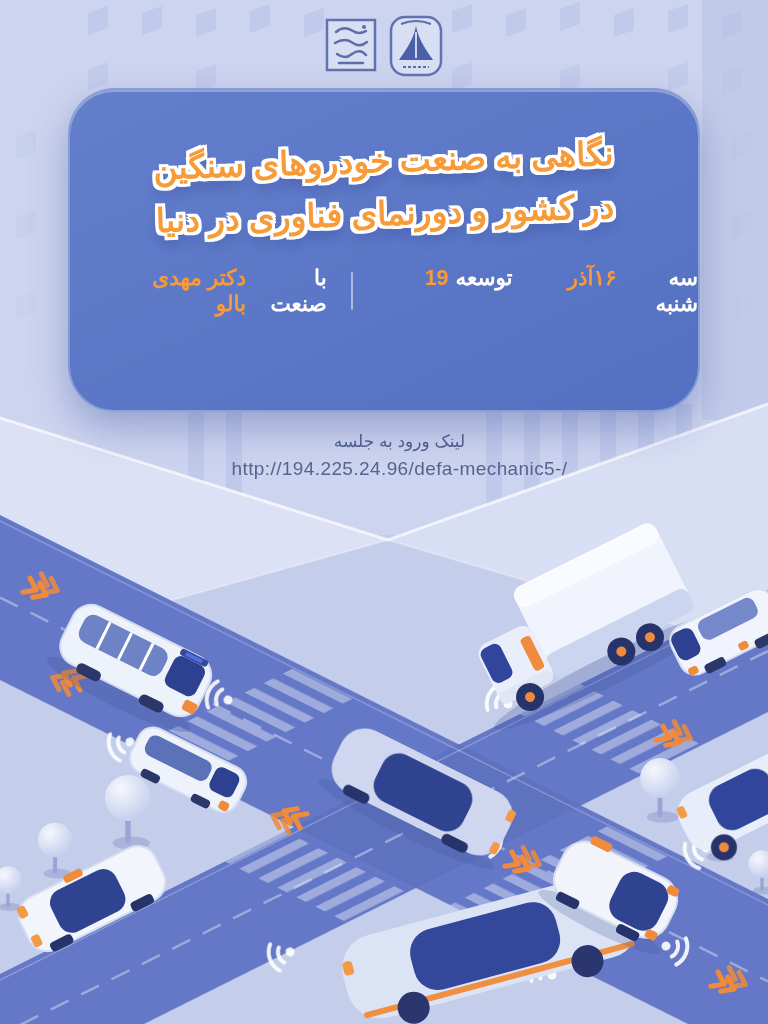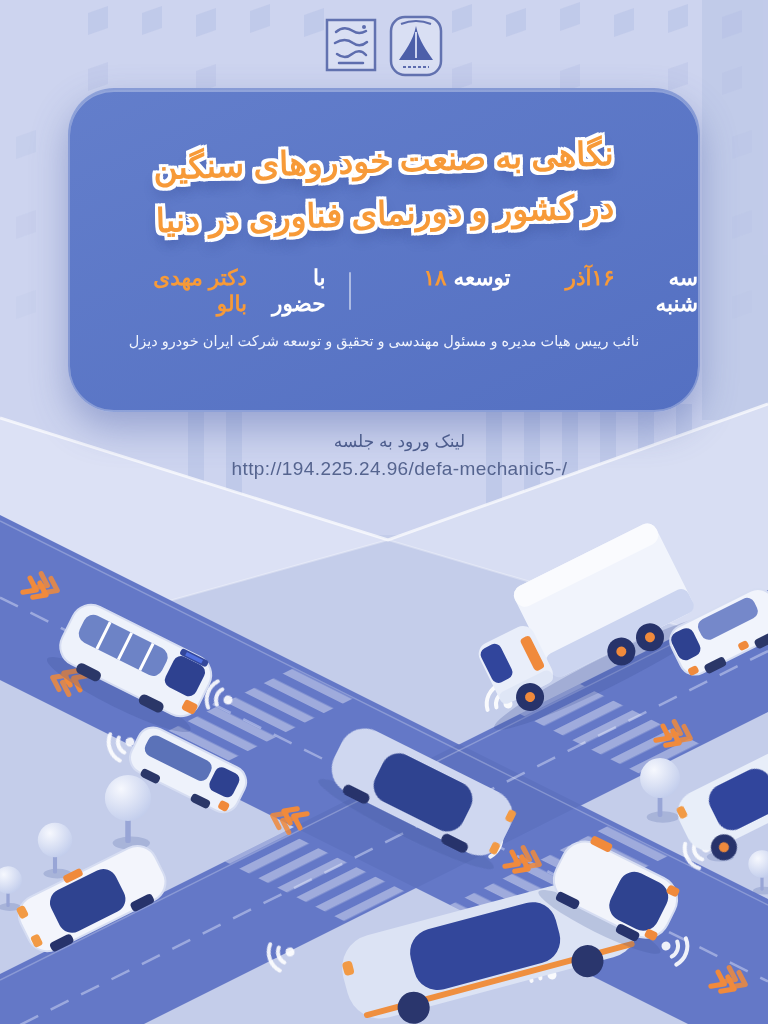--- a/index.html
+++ b/index.html
@@ -280,29 +280,28 @@
   <div class="card">
     <div class="title">
       <div>نگاهی به صنعت خودروهای سنگین</div>
       <div>در کشور و دورنمای فناوری در دنیا</div>
     </div>
     <div class="schedule-row">
       <div class="schedule">
         <span>سه شنبه</span>
         <span class="orange">۱۶آذر</span>
         <span>توسعه</span>
-        <span class="orange">۱۸</span>
+        <span class="orange">19</span>
       </div>
       <div class="v-divider"></div>
       <div class="speaker">
-        <span>با حضور</span>
+        <span>با صنعت</span>
         <span class="orange">دکتر مهدی بالو</span>
       </div>
     </div>
-    <div class="role">نائب رییس  هیات مدیره و مسئول مهندسی و تحقیق و توسعه شرکت ایران خودرو دیزل</div>
   </div>
 
   <div class="linkblock">
     <div class="link-label">لینک ورود به جلسه</div>
     <div class="link-url">http://194.225.24.96/defa-mechanic5-/</div>
   </div>
 
 </div>
 
 </body></html>

